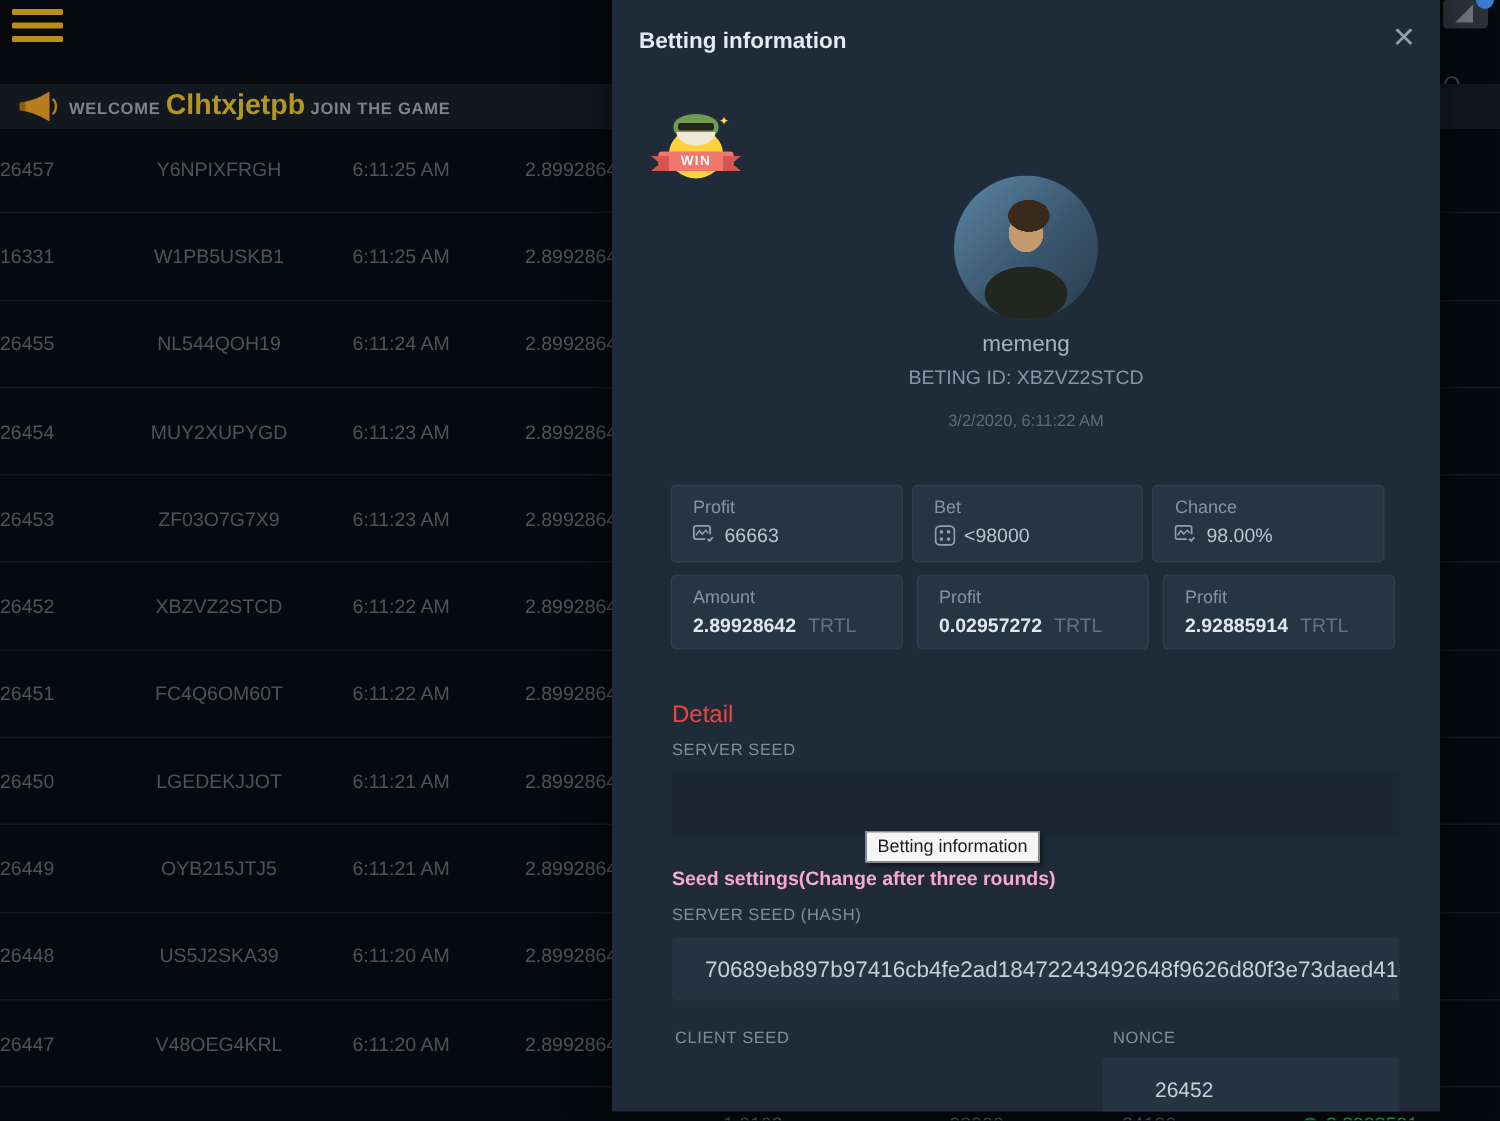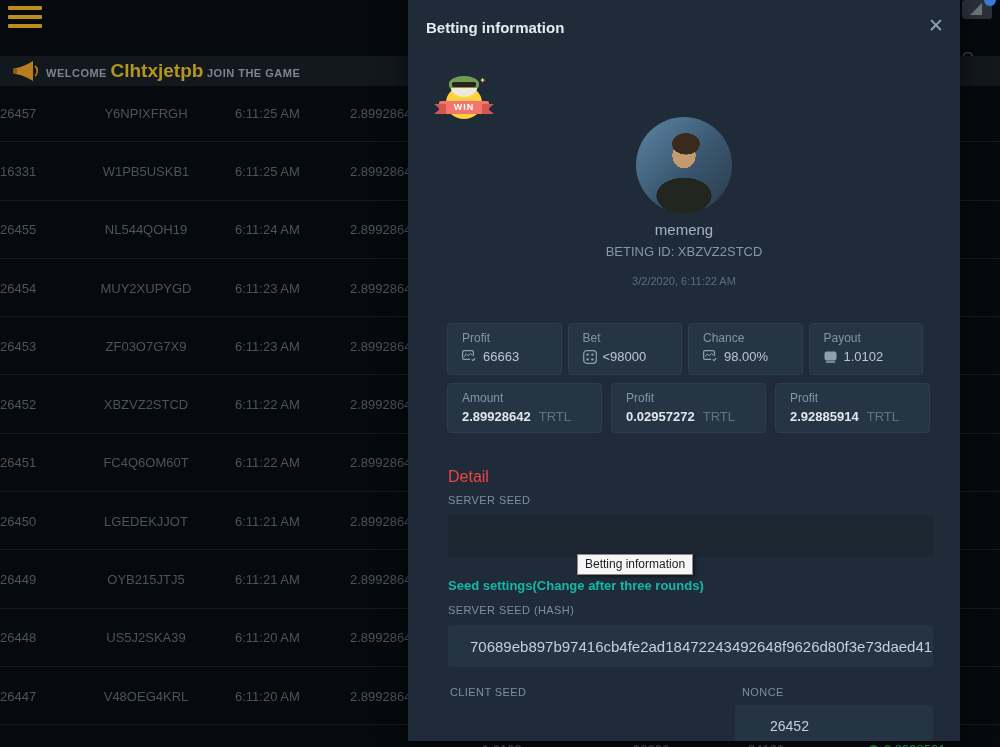--- a/index.html
+++ b/index.html
@@ -89,21 +89,21 @@
   .box-value .cur { color:#5f7383; font-weight:normal; margin-left:2px; }
   .box-value svg { color:#8ea0b0; flex:0 0 auto; }
   
   .lbl { position:absolute; font-size:16px; color:#ef4444; }
   .lbl-caps { position:absolute; font-size:11px; color:#7c90a0; letter-spacing:.4px; }
   .seed-input {
     position:absolute; background:#1b2631; border:none; border-radius:3px;
     color:#c4d0da; font-size:14px; font-family:"Liberation Sans",sans-serif; padding-left:22px; outline:none;
   }
   .seed-filled { background:#253442; }
-  .yellow-note { position:absolute; left:40px; top:578px; font-size:13px; font-weight:bold; color:#14b8a6; }
+  .yellow-note { position:absolute; left:40px; top:578px; font-size:13px; font-weight:bold; color:#f9a8d4; }
   .tooltip {
     position:absolute; left:169px; top:554px; background:#f6f6f6; border:1px solid #8a8a8a;
     color:#1c1c1c; font-size:12px; padding:2px 7px 3px; box-shadow:2px 2px 3px rgba(0,0,0,.45); white-space:nowrap;
   }
 </style>
 </head>
 <body>
 
 <div class="screen">
 
@@ -277,30 +277,20 @@
         <div class="box-value">
           <svg width="15" height="13" viewBox="0 0 15 13">
             <rect x="0.6" y="0.6" width="10.8" height="8.8" rx="1.5" fill="none" stroke="currentColor" stroke-width="1.2"></rect>
             <path d="M2 6.8 L4.3 3.8 L6.2 6 L8.6 3.4 L10 5.4" fill="none" stroke="currentColor" stroke-width="1"></path>
             <circle cx="11.3" cy="9.3" r="3.2" fill="#263543"></circle>
             <path d="M9.7 9.3 L11 10.6 L13.2 8.2" fill="none" stroke="currentColor" stroke-width="1.2"></path>
           </svg>
           <span>98.00%</span>
         </div>
       </div>
-      <div class="stat-box">
-        <div class="box-label">Payout</div>
-        <div class="box-value">
-          <svg width="14" height="12" viewBox="0 0 14 12">
-            <rect x="0.5" y="0.5" width="12" height="9" rx="2.2" fill="currentColor"></rect>
-            <path d="M2.5 11 L10.5 11" stroke="currentColor" stroke-width="1.6" stroke-linecap="round"></path>
-          </svg>
-          <span>1.0102</span>
-        </div>
-      </div>
     </div>
 
     <div class="amounts-row">
       <div class="amount-box">
         <div class="box-label">Amount</div>
         <div class="box-value">
             <span>2.89928642</span>
             <span class="cur">TRTL</span>
           </div>
       </div>

